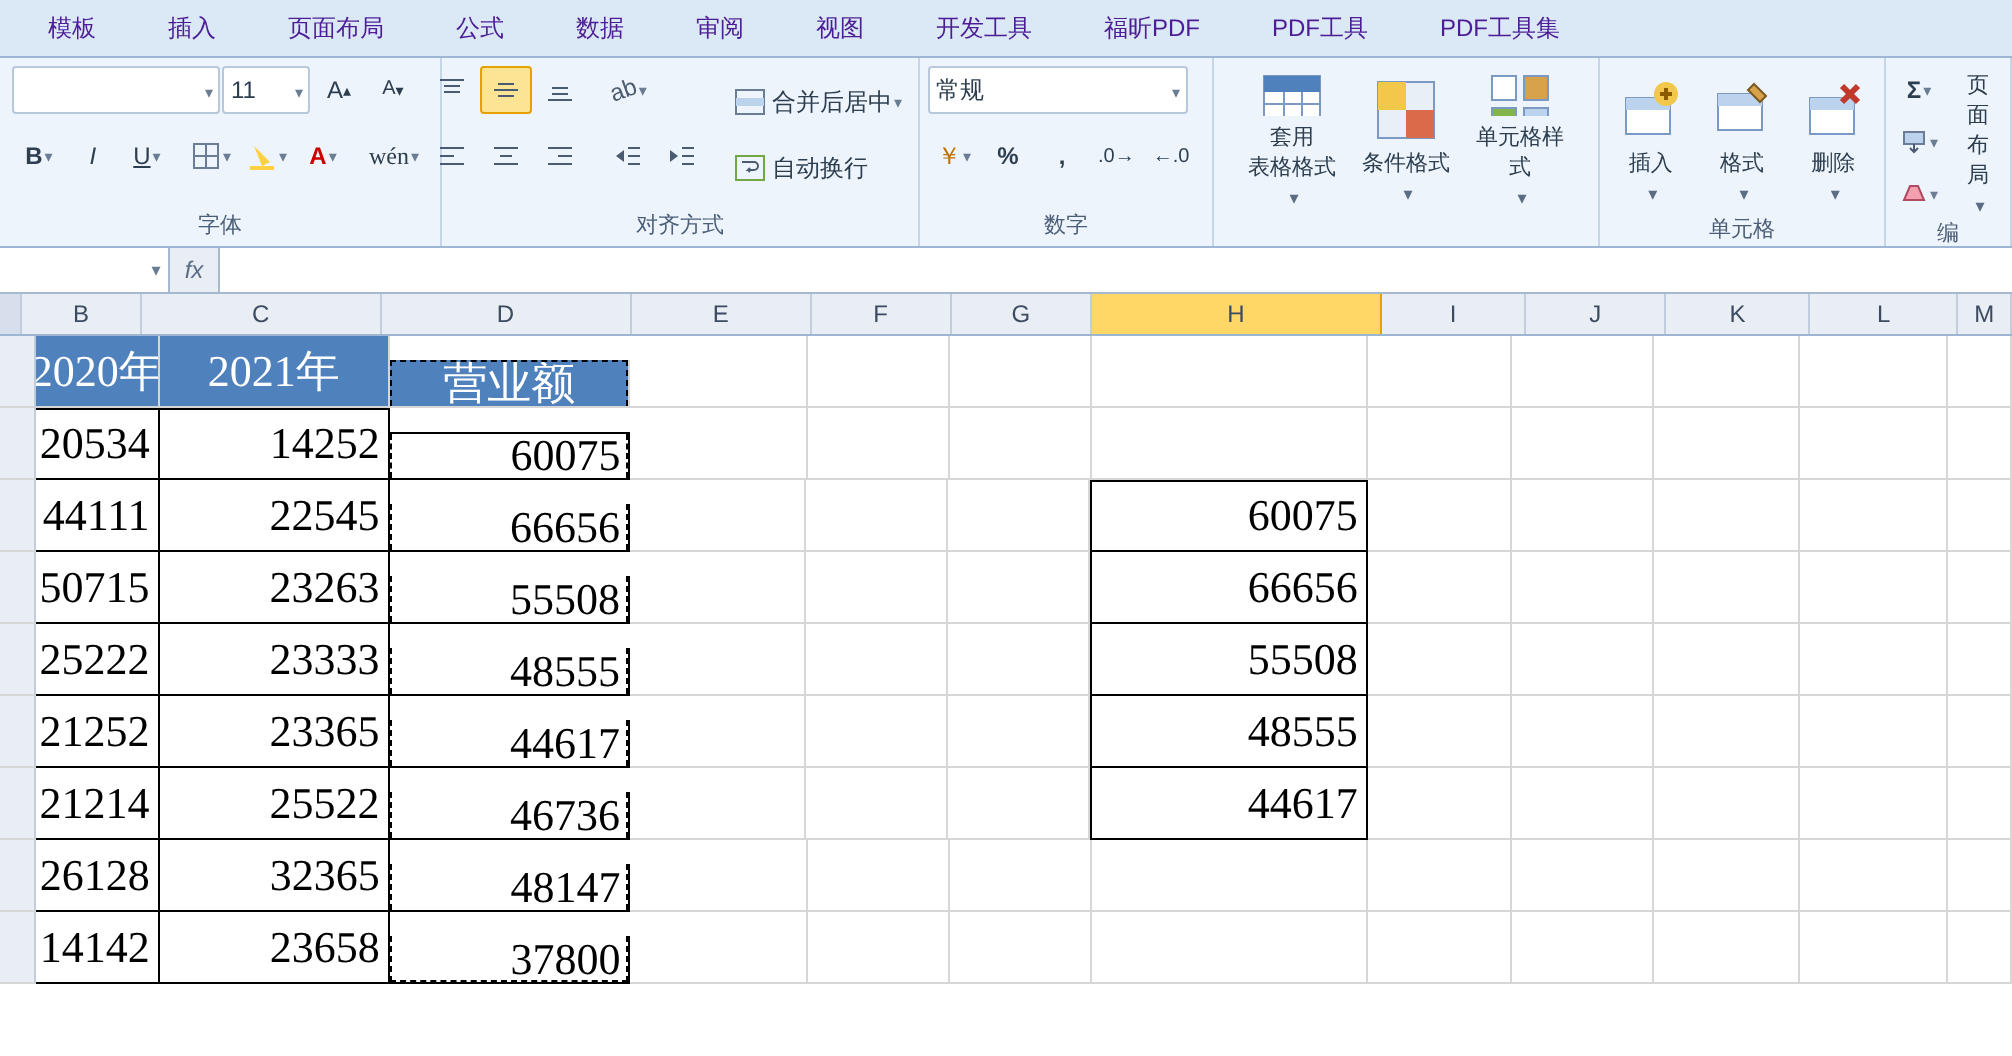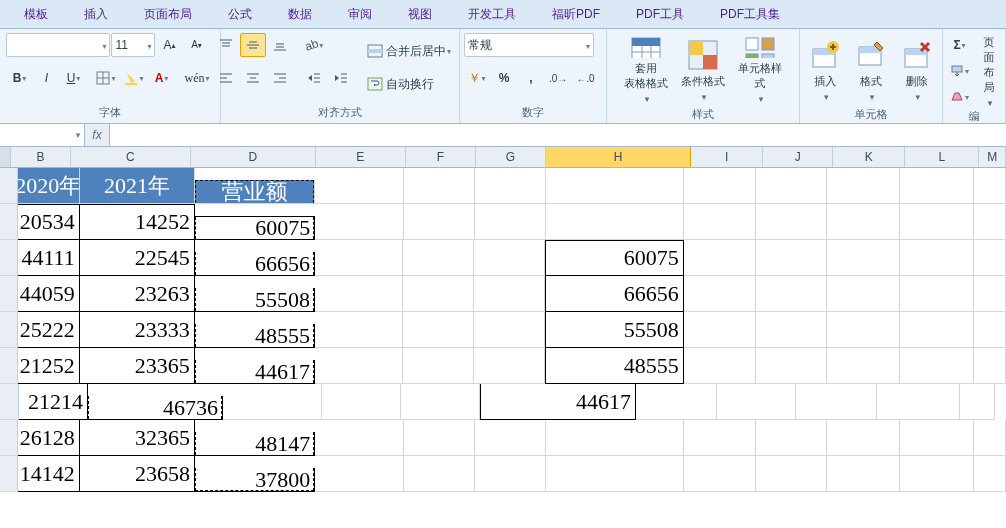--- a/index.html
+++ b/index.html
@@ -457,21 +457,20 @@
       <div class="btn btn-lg caret-down">
         <svg class="icon-box">
             <rect x="2" y="2" width="12" height="12" fill="#fff" stroke="#7a9ac5"></rect>
             <rect x="18" y="2" width="12" height="12" fill="#d7a24a" stroke="#7a9ac5"></rect>
             <rect x="2" y="18" width="12" height="12" fill="#84b44c" stroke="#7a9ac5"></rect>
             <rect x="18" y="18" width="12" height="12" fill="#bcd3ee" stroke="#7a9ac5"></rect>
           </svg>
         <span>单元格样式</span>
       </div>
     </div>
-    <div class="group-label">样式</div>
   </div>
 
   <div class="ribbon-group" style="width:134px">
     <div class="group-body">
       <div class="btn btn-lg caret-down" style="width:40px">
         <svg class="icon-box">
             <rect x="4" y="10" width="22" height="18" fill="#fff" stroke="#7a9ac5"></rect>
             <rect x="4" y="10" width="22" height="6" fill="#bcd3ee"></rect>
             <circle cx="24" cy="8" r="6" fill="#f2c84b"></circle>
             <line x1="24" y1="5" x2="24" y2="11" stroke="#8a5a00" stroke-width="2"></line>
@@ -598,21 +597,21 @@
         <div class="cell" style="width: 70px;"></div>
         <div class="cell" style="width: 146px; border-width: 1.5px; border-style: solid; border-color: black;">60075</div>
         <div class="cell" style="width: 72px;"></div>
         <div class="cell" style="width: 70px;"></div>
         <div class="cell" style="width: 72px;"></div>
         <div class="cell" style="width: 74px;"></div>
         <div class="cell" style="width: 26px;"></div>
       </div>
       <div class="row-line">
         <div class="cell" style="width: 10px; border-right: 1px solid rgb(193, 205, 221); background: rgb(233, 237, 244);"></div>
-        <div class="cell" style="width: 60px; border-right: 1.5px solid black; border-bottom: 1.5px solid black;">44059</div>
+        <div class="cell" style="width: 60px; border-right: 1.5px solid black; border-bottom: 1.5px solid black;">50715</div>
         <div class="cell" style="width: 120px; border-right: 1.5px solid black; border-bottom: 1.5px solid black;">23263</div>
         <div class="cell marching-d" style="width: 126px; border-right: 1.5px solid black; border-bottom: 1.5px solid black;">55508</div>
         <div class="cell" style="width: 90px;"></div>
         <div class="cell" style="width: 70px;"></div>
         <div class="cell" style="width: 70px;"></div>
         <div class="cell" style="width: 146px; border-left: 1.5px solid black; border-right: 1.5px solid black; border-bottom: 1.5px solid black;">66656</div>
         <div class="cell" style="width: 72px;"></div>
         <div class="cell" style="width: 70px;"></div>
         <div class="cell" style="width: 72px;"></div>
         <div class="cell" style="width: 74px;"></div>
@@ -644,20 +643,21 @@
         <div class="cell" style="width: 146px; border-left: 1.5px solid black; border-right: 1.5px solid black; border-bottom: 1.5px solid black;">48555</div>
         <div class="cell" style="width: 72px;"></div>
         <div class="cell" style="width: 70px;"></div>
         <div class="cell" style="width: 72px;"></div>
         <div class="cell" style="width: 74px;"></div>
         <div class="cell" style="width: 26px;"></div>
       </div>
       <div class="row-line">
         <div class="cell" style="width: 10px; border-right: 1px solid rgb(193, 205, 221); background: rgb(233, 237, 244);"></div>
         <div class="cell" style="width: 60px; border-right: 1.5px solid black; border-bottom: 1.5px solid black;">21214</div>
+        <div class="cell" style="width: 120px; border-right: 1.5px solid black; border-bottom: 1.5px solid black;">25522</div>
         <div class="cell marching-d" style="width: 126px; border-right: 1.5px solid black; border-bottom: 1.5px solid black;">46736</div>
         <div class="cell" style="width: 90px;"></div>
         <div class="cell" style="width: 70px;"></div>
         <div class="cell" style="width: 70px;"></div>
         <div class="cell" style="width: 146px; border-left: 1.5px solid black; border-right: 1.5px solid black; border-bottom: 1.5px solid black;">44617</div>
         <div class="cell" style="width: 72px;"></div>
         <div class="cell" style="width: 70px;"></div>
         <div class="cell" style="width: 72px;"></div>
         <div class="cell" style="width: 74px;"></div>
         <div class="cell" style="width: 26px;"></div>

